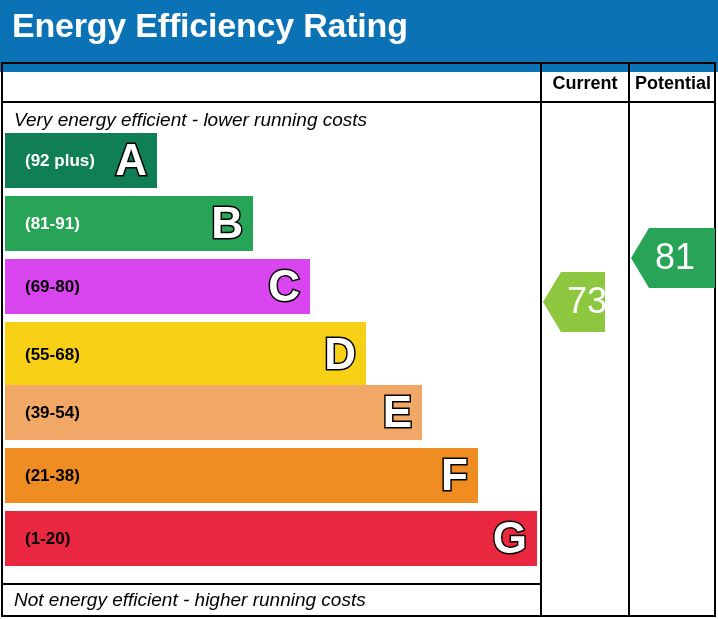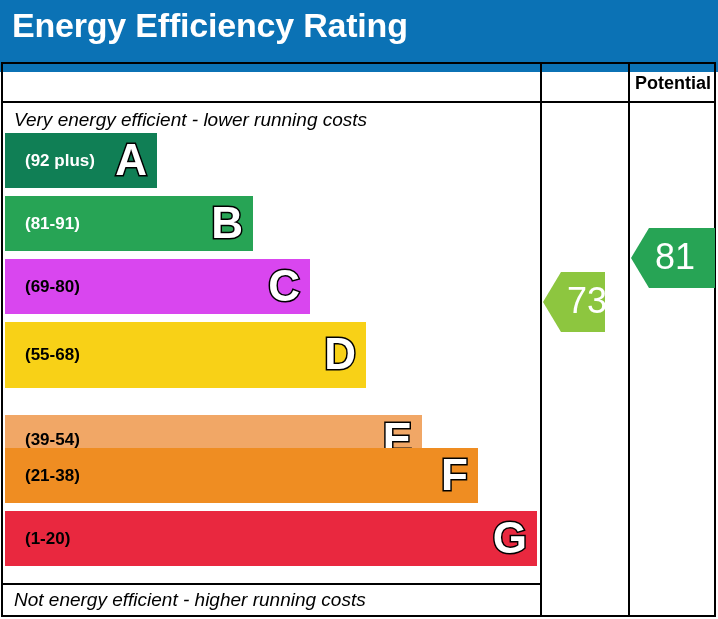--- a/index.html
+++ b/index.html
@@ -168,20 +168,21 @@
   <div class="title-bar">
     <div class="title-text">Energy Efficiency Rating</div>
   </div>
 
   <div class="table-frame"></div>
   <div class="header-rule"></div>
   <div class="vdiv vdiv-1"></div>
   <div class="vdiv vdiv-2"></div>
   <div class="footer-rule"></div>
 
+  <div class="col-head col-head-current">Current</div>
   <div class="col-head col-head-potential">Potential</div>
 
   <div class="caption caption-top">Very energy efficient - lower running costs</div>
   <div class="caption caption-bottom">Not energy efficient - higher running costs</div>
 
   <div id="bands-layer">
       <div class="band" style="top: 133px; width: 152px; height: 55px; background: rgb(16, 127, 85);">
         <div class="band-range" style="color: rgb(255, 255, 255);">(92 plus)</div>
         <div class="band-letter">A</div>
       </div>
@@ -190,21 +191,21 @@
         <div class="band-letter">B</div>
       </div>
       <div class="band" style="top: 259px; width: 305px; height: 55px; background: #d946ef;">
         <div class="band-range" style="color: rgb(0, 0, 0);">(69-80)</div>
         <div class="band-letter">C</div>
       </div>
       <div class="band" style="top: 322px; width: 361px; height: 66px; background: rgb(248, 209, 23);">
         <div class="band-range" style="color: rgb(0, 0, 0);">(55-68)</div>
         <div class="band-letter">D</div>
       </div>
-      <div class="band" style="top: 385px; width: 417px; height: 49px; background: rgb(241, 167, 102); margin-top: 30px;">
+      <div class="band" style="top: 385px; width: 417px; height: 55px; background: rgb(241, 167, 102);">
         <div class="band-range" style="color: rgb(0, 0, 0);">(39-54)</div>
         <div class="band-letter">E</div>
       </div>
       <div class="band" style="top: 448px; width: 473px; height: 55px; background: rgb(239, 141, 34);">
         <div class="band-range" style="color: rgb(0, 0, 0);">(21-38)</div>
         <div class="band-letter">F</div>
       </div>
       <div class="band" style="top: 511px; width: 532px; height: 55px; background: rgb(233, 40, 63);">
         <div class="band-range" style="color: rgb(0, 0, 0);">(1-20)</div>
         <div class="band-letter">G</div>

